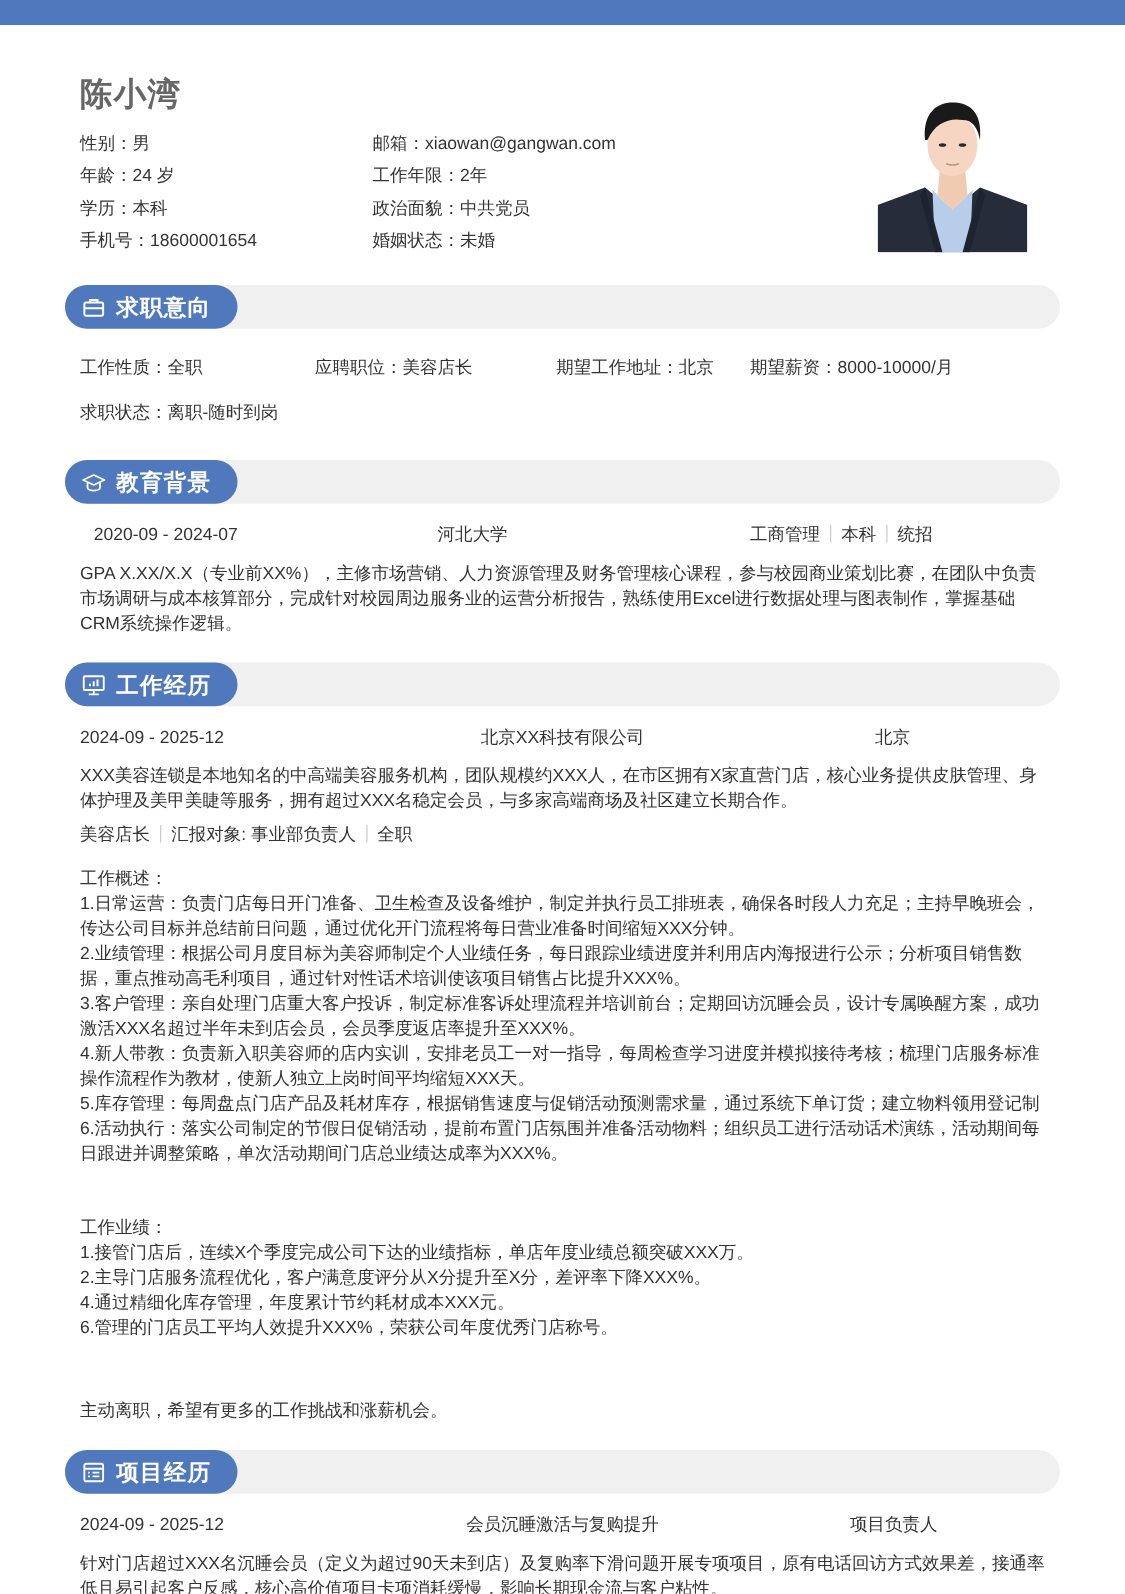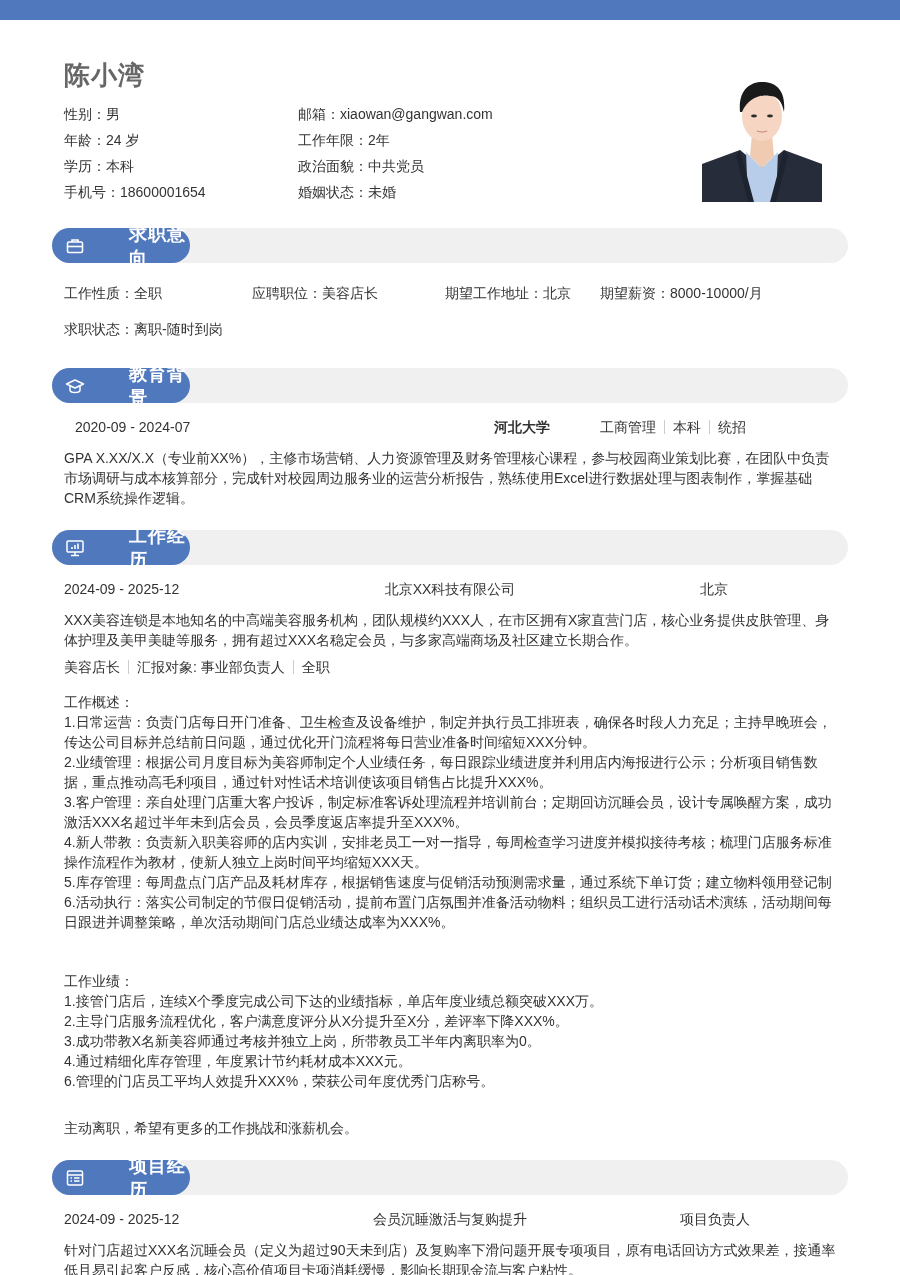--- a/index.html
+++ b/index.html
@@ -8,21 +8,21 @@
 
   .top-bar { position: absolute; left: 0; top: 0; width: 900px; height: 20px; background: #5078bd; }
 
   .name { position: absolute; left: 64px; top: 58px; font-size: 26px; font-weight: bold; color: #666666; letter-spacing: 1px; }
   .basic-row { position: absolute; font-size: 14px; color: #333; white-space: nowrap; }
 
   .photo { position: absolute; left: 702px; top: 72px; width: 120px; height: 130px; overflow: hidden; background: #ffffff; }
 
   .section-head { position: absolute; left: 52px; width: 796px; height: 35px; }
   .section-head .track { position: absolute; left: 0; top: 0; width: 796px; height: 35px; background: #f0f0f0; border-radius: 18px; }
-  .section-head .pill { position: absolute; left: 0; top: 0; width: 138px; height: 35px; background: #5078bd; border-radius: 18px; display: flex; align-items: center; padding-left: 13px; gap: 36px; }
+  .section-head .pill { position: absolute; left: 0; top: 0; width: 138px; height: 35px; background: #5078bd; border-radius: 18px; display: flex; align-items: center; padding-left: 13px; }
   .section-head .pill svg { width: 20px; height: 20px; margin-right: 8px; flex: none; }
   .section-head .pill .title { color: #ffffff; font-size: 18px; font-weight: bold; letter-spacing: 1px; }
 
   .text { position: absolute; font-size: 14px; color: #333; white-space: nowrap; line-height: 20px; }
   .para { position: absolute; left: 64px; width: 772px; font-size: 14px; color: #333; line-height: 20px; }
   .right { }
   .sep { display: inline-block; width: 1px; height: 14px; background: #cccccc; vertical-align: -2px; margin: 0 8px; }
   .line { display: block; white-space: nowrap; }
 </style>
 </head>
@@ -91,21 +91,21 @@
   <div class="pill">
     <svg viewBox="0 0 20 20">
       <path d="M1.5 8 L10 4 L18.5 8 L10 12 Z" fill="none" stroke="#fff" stroke-width="1.5" stroke-linejoin="round"></path>
       <path d="M5 10 V14 C5 15.5 7.5 16.5 10 16.5 C12.5 16.5 15 15.5 15 14 V10" fill="none" stroke="#fff" stroke-width="1.5"></path>
     </svg>
     <span class="title">教育背景</span>
   </div>
 </div>
 
 <div class="text" style="left:64px;top:417px;margin-left:11px;">2020-09 - 2024-07</div>
-<div class="text" style="left:350px;top:417px;width:200px;text-align:right;font-weight:bold;">河北大学</div>
+<div class="text" style="left:350px;top:417px;width:200px;text-align:left;">河北大学</div>
 <div class="text right" style="left:600px;top:417px;width:236px;"><span>工商管理</span><span class="sep"></span><span>本科</span><span class="sep"></span><span>统招</span></div>
 <div class="para" style="top:448px;">
   <span class="line">GPA X.XX/X.X（专业前XX%），主修市场营销、人力资源管理及财务管理核心课程，参与校园商业策划比赛，在团队中负责</span>
   <span class="line">市场调研与成本核算部分，完成针对校园周边服务业的运营分析报告，熟练使用Excel进行数据处理与图表制作，掌握基础</span>
   <span class="line">CRM系统操作逻辑。</span>
 </div>
 
 <div class="section-head" style="top:530px;">
   <div class="track"></div>
   <div class="pill">
@@ -141,21 +141,20 @@
   <span class="line">操作流程作为教材，使新人独立上岗时间平均缩短XXX天。</span>
   <span class="line">5.库存管理：每周盘点门店产品及耗材库存，根据销售速度与促销活动预测需求量，通过系统下单订货；建立物料领用登记制</span>
   <span class="line">6.活动执行：落实公司制定的节假日促销活动，提前布置门店氛围并准备活动物料；组织员工进行活动话术演练，活动期间每</span>
   <span class="line">日跟进并调整策略，单次活动期间门店总业绩达成率为XXX%。</span>
 </div>
 
 <div class="para" style="top:971px;">
   <span class="line">工作业绩：</span>
   <span class="line">1.接管门店后，连续X个季度完成公司下达的业绩指标，单店年度业绩总额突破XXX万。</span>
   <span class="line">2.主导门店服务流程优化，客户满意度评分从X分提升至X分，差评率下降XXX%。</span>
-  <span class="line">3.成功带教X名新美容师通过考核并独立上岗，所带教员工半年内离职率为0。</span>
   <span class="line">4.通过精细化库存管理，年度累计节约耗材成本XXX元。</span>
   <span class="line">6.管理的门店员工平均人效提升XXX%，荣获公司年度优秀门店称号。</span>
 </div>
 
 <div class="text" style="left:64px;top:1118px;">主动离职，希望有更多的工作挑战和涨薪机会。</div>
 
 <div class="section-head" style="top:1160px;">
   <div class="track"></div>
   <div class="pill">
     <svg viewBox="0 0 20 20">

